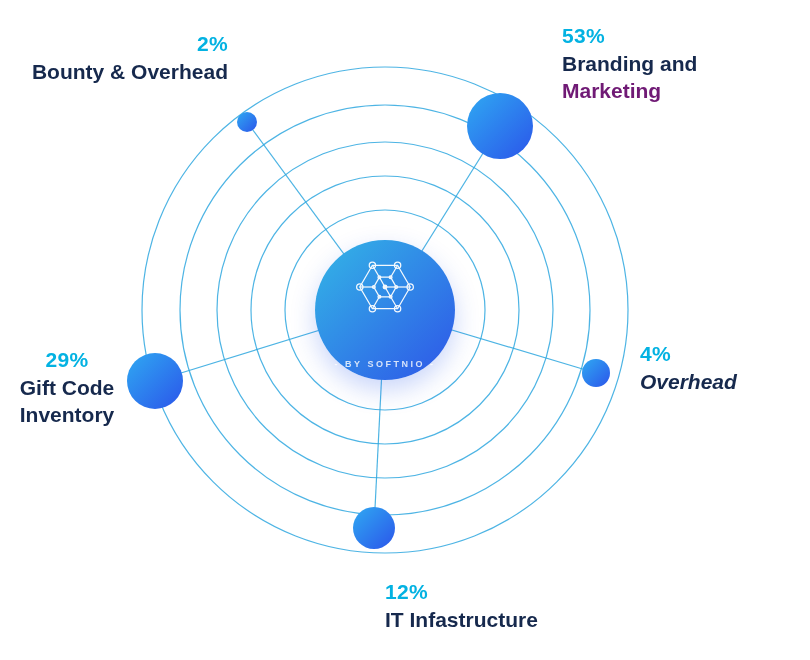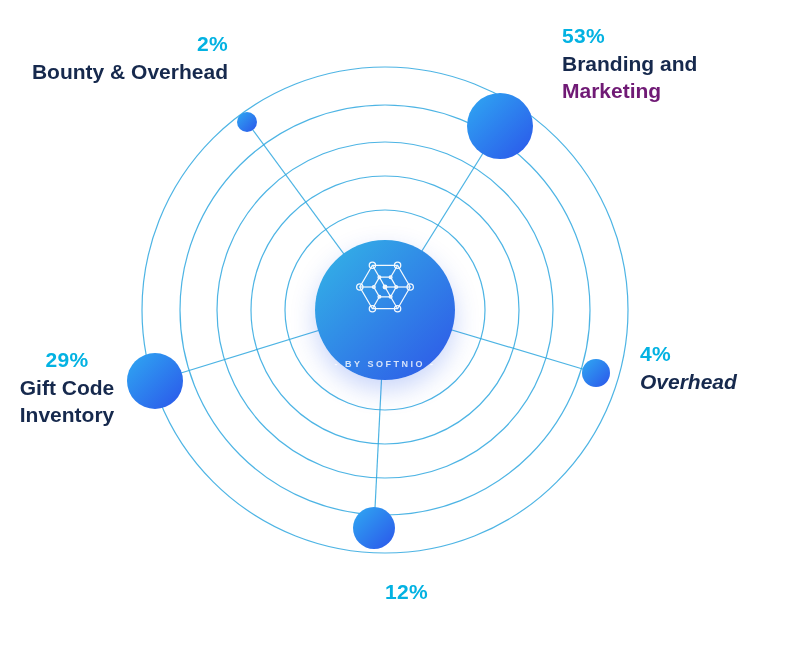--- a/index.html
+++ b/index.html
@@ -91,20 +91,21 @@
         <div class="pct" style="color: rgb(3, 178, 226);">53%</div>
         <div class="lab" style="color: rgb(22, 41, 77);">Branding and</div>
         <div class="lab" style="color: #701a75;">Marketing</div>
       </div>
       <div class="seg-label" style="top: 342px; left: 640px;">
         <div class="pct" style="color: rgb(3, 178, 226);">4%</div>
         <div class="lab" style="color: rgb(22, 41, 77); font-style: italic;">Overhead</div>
       </div>
       <div class="seg-label" style="top: 580px; left: 365px; margin-left: 20px;">
         <div class="pct" style="color: rgb(3, 178, 226);">12%</div>
+        <div class="lab" style="color: rgb(22, 41, 77);">IT Infastructure</div>
       </div>
       <div class="seg-label" style="top: 348px; left: 12px; width: 110px; text-align: center;">
         <div class="pct" style="color: rgb(3, 178, 226);">29%</div>
         <div class="lab" style="color: rgb(22, 41, 77);">Gift Code</div>
         <div class="lab" style="color: rgb(22, 41, 77);">Inventory</div>
       </div>
     </div>
 </div>
 
 </body></html>

